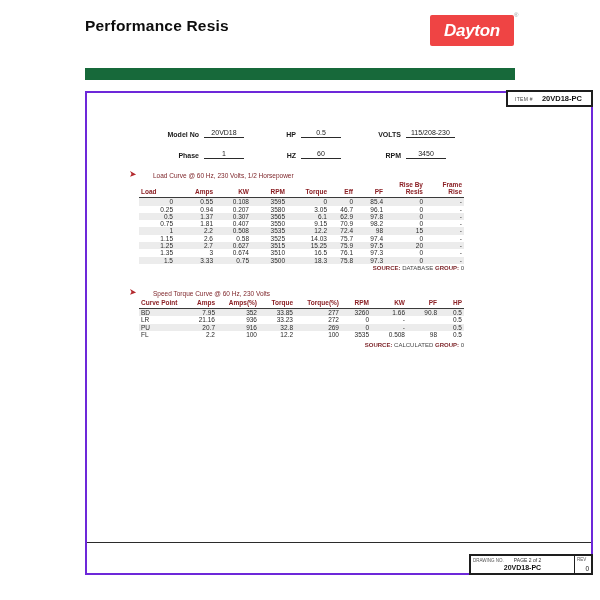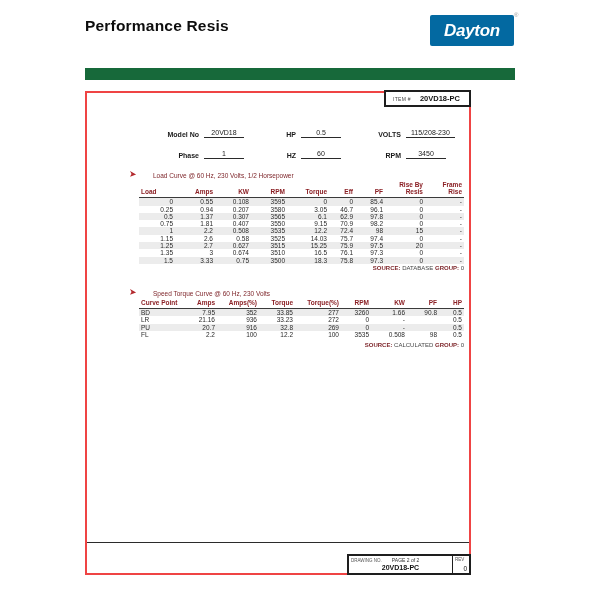--- a/index.html
+++ b/index.html
@@ -2,27 +2,27 @@
 <html><head>
 <meta charset="utf-8">
 <style>
   * { margin:0; padding:0; box-sizing:border-box; }
   html,body { background:#fff; }
   #canvas {
     position:relative; width:600px; height:600px; background:#ffffff;
     font-family:"Liberation Sans", sans-serif; color:#222; overflow:hidden;
   }
   .title { position:absolute; left:85px; top:17px; font-size:15.5px; font-weight:bold; color:#0d0d0d; letter-spacing:0.2px; }
-  .logo { position:absolute; left:430px; top:15px; width:84px; height:31px; background:#0369a1; border-radius:2px;
+  .logo { position:absolute; left:430px; top:15px; width:84px; height:31px; background:#ef4444; border-radius:2px;
           display:flex; align-items:center; justify-content:center; }
   .logo-text { color:#fff; font-weight:bold; font-style:italic; font-size:17px; letter-spacing:-0.3px; }
   .logo-reg { position:absolute; left:514px; top:12px; font-size:6px; color:#9a9a9a; }
   .green-bar { position:absolute; left:85px; top:68px; width:430px; height:12px; background:#17693a; }
 
-  .page { position:absolute; left:85px; top:91px; width:386px; height:484px; border:2px solid #ef4444; background:#fff; }
+  .page { position:absolute; left:85px; top:91px; width:508px; height:484px; border:2px solid #6d28d9; background:#fff; }
 
   .item-box { position:absolute; top:-3px; right:-2px; width:87px; height:17px; border:2px solid #1e1e1e; background:#fff;
               display:flex; align-items:center; }
   .item-label { font-size:5px; color:#444; margin-left:7px; letter-spacing:0.3px; }
   .item-value { font-size:7.5px; font-weight:bold; color:#111; margin-left:9px; }
 
   .info-field { position:absolute; display:flex; align-items:flex-end; }
   .info-label { font-weight:bold; font-size:7px; color:#1a1a1a; text-align:right; }
   .info-value { font-size:7px; color:#1a1a1a; text-align:center; border-bottom:1px solid #2a2a2a; margin-left:5px; padding:0 5px 1px 5px; min-width:40px; }
   .f1 { left:38px;  top:36px; } .f1 .info-label { width:74px; }

